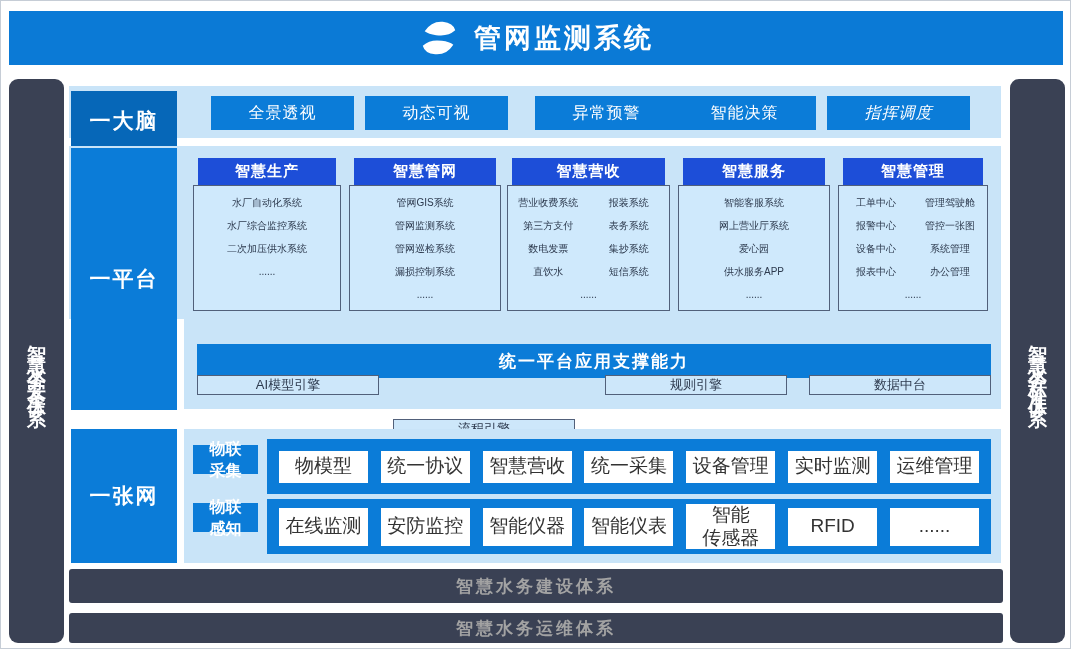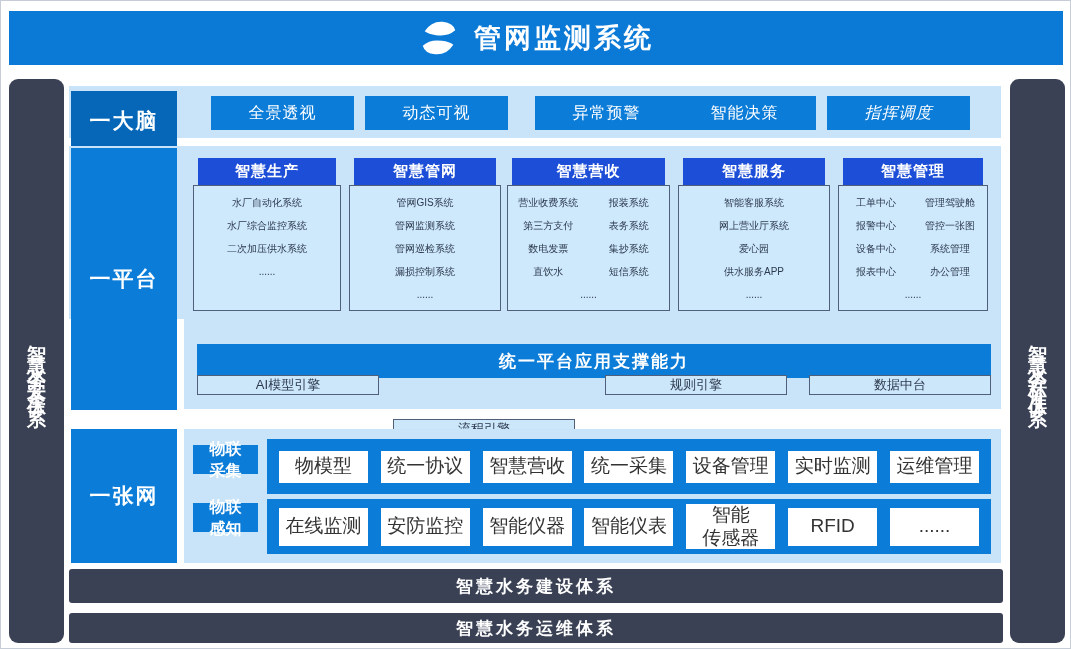--- a/index.html
+++ b/index.html
@@ -53,21 +53,21 @@
   .iot-label { position:absolute; left:192px; width:65px; height:29px; background:#0b7cd8; color:#fff;
                font-size:16px; font-weight:bold; text-align:center; white-space:pre-line; line-height:1.35;
                display:flex; align-items:center; justify-content:center; }
   .band { position:absolute; left:266px; width:724px; height:55px; background:#0b7cd8;
           display:flex; align-items:center; justify-content:space-between; padding:0 12px; }
   .wbox { background:#fff; width:89px; min-height:32px; display:flex; align-items:center; justify-content:center;
           font-size:19px; color:#333; text-align:center; white-space:pre-line; line-height:1.2; }
   .band.sense .wbox { min-height:38px; }
 
   
-  .fbar { position:absolute; left:68px; width:934px; background:#3a4154; color:#ffffff; font-weight:bold;
+  .fbar { position:absolute; left:68px; width:934px; background:#3a4154; color:#a3a3a3; font-weight:bold;
           font-size:17px; letter-spacing:3px; border-radius:3px;
           display:flex; align-items:center; justify-content:center; }
 </style>
 </head>
 <body>
 
 <div class="page">
 
   <div class="header">
     <svg class="logo" viewBox="0 0 44 44">

